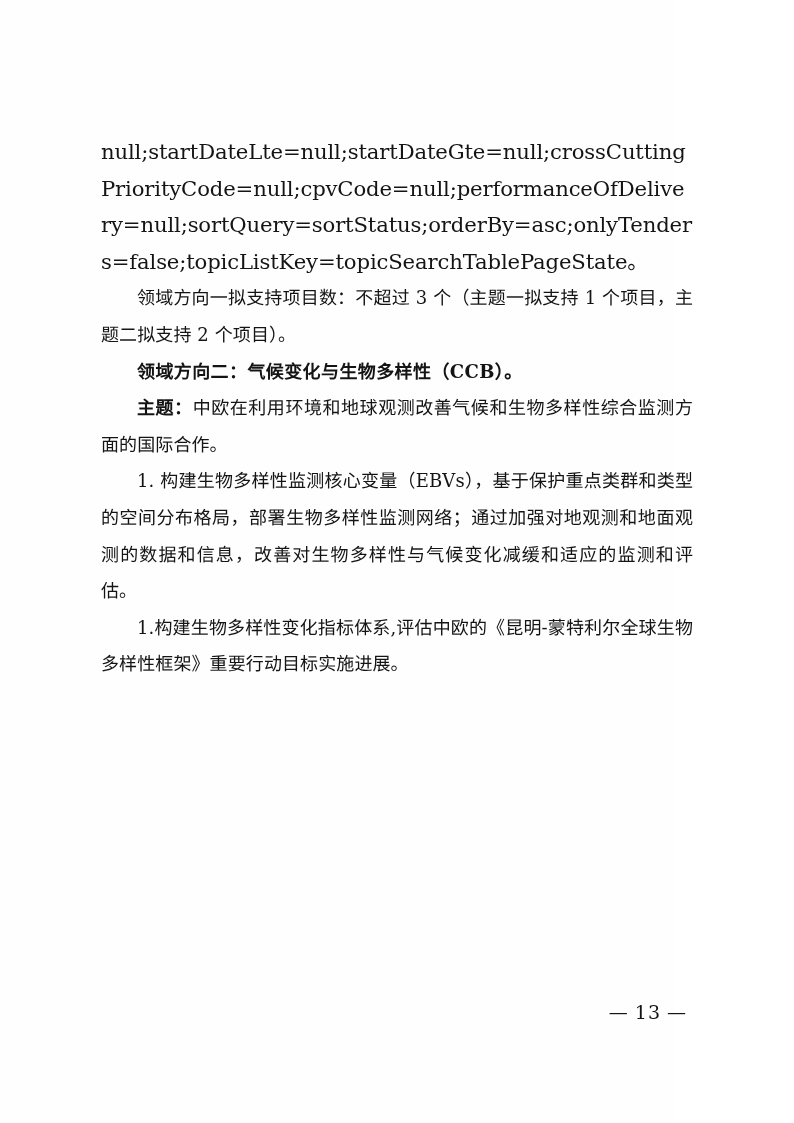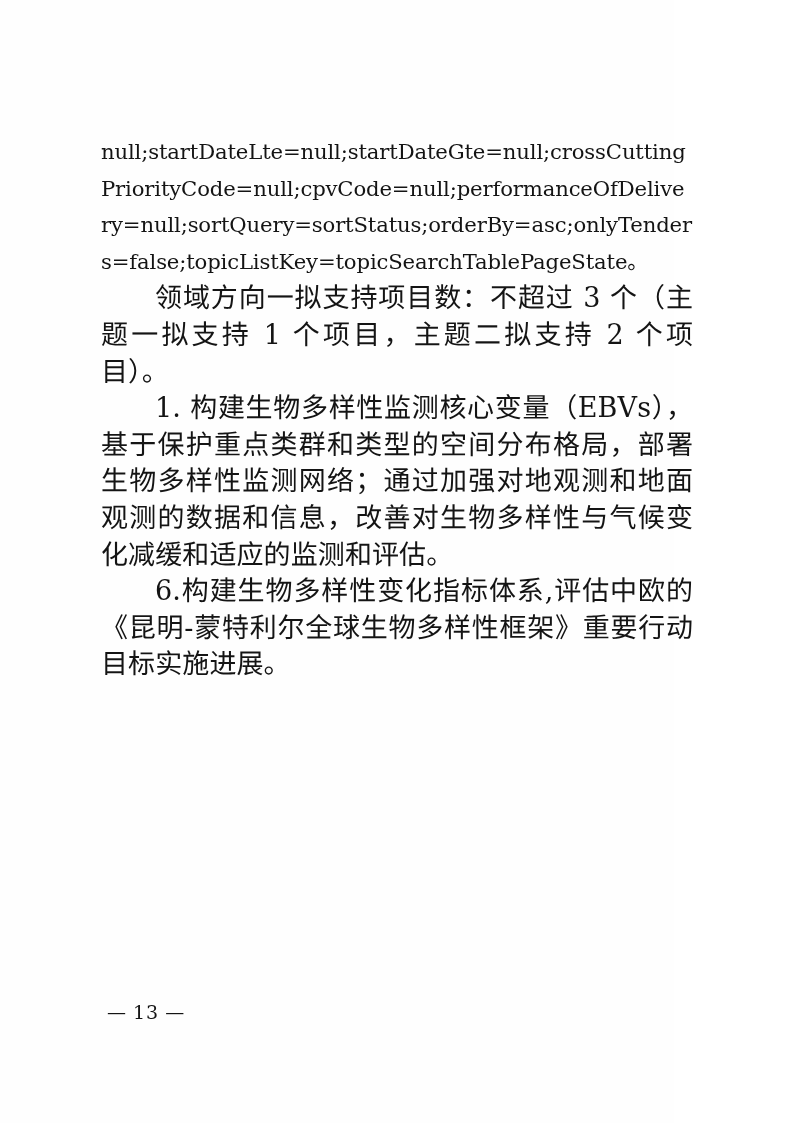--- a/index.html
+++ b/index.html
@@ -31,21 +31,21 @@
   .content {
     position: absolute;
     left: 101px;
     top: 134px;
     width: 592px;
   }
 
   
   .para {
     margin: 0;
-    font-size: 27px;
+    font-size: 18px;
     line-height: 36.6px;
     text-align: justify;
     text-justify: inter-ideograph;
     letter-spacing: 0.1px;
     color: #141414;
     word-break: break-all;
     font-family: "DejaVu Serif", "Liberation Serif", serif;
   }
 
   
@@ -70,21 +70,21 @@
 
   .lead {
     font-weight: bold;
   }
 
   .footer {
     position: absolute;
     left: 101px;
     top: 1000px;
     width: 592px;
-    text-align: left;
+    text-align: right;
     font-size: 19px;
     line-height: 24px;
     color: #141414;
     font-family: "DejaVu Serif", "Liberation Serif", serif;
     letter-spacing: 1px;
   }
 
   .footer .pg-dash {
     padding: 0 6px;
   }
@@ -94,26 +94,28 @@
 
 <div class="page">
 
   <div class="content">
 
     <p class="para para-code">null;startDateLte=null;startDateGte=null;crossCuttingPriorityCode=null;cpvCode=null;performanceOfDelivery=null;sortQuery=sortStatus;orderBy=asc;onlyTenders=false;topicListKey=topicSearchTablePageState。</p>
 
     <p class="para indent">领域方向一拟支持项目数：不超过 3 个（主题一拟支持 1 个项目，主题二拟支持 2 个项目）。</p>
 
 
+    <p class="para para-heading">领域方向二：气候变化与生物多样性（CCB）。</p>
 
+    <p class="para indent"><span class="lead">主题：</span><span>中欧在利用环境和地球观测改善气候和生物多样性综合监测方面的国际合作。</span></p>
 
     <p class="para indent">1. 构建生物多样性监测核心变量（EBVs），基于保护重点类群和类型的空间分布格局，部署生物多样性监测网络；通过加强对地观测和地面观测的数据和信息，改善对生物多样性与气候变化减缓和适应的监测和评估。</p>
 
 
-    <p class="para indent">6.构建生物多样性变化指标体系,评估中欧的《昆明-蒙特利尔全球生物多样性框架》重要行动目标实施进展。</p>
+    <p class="para indent">1.构建生物多样性变化指标体系,评估中欧的《昆明-蒙特利尔全球生物多样性框架》重要行动目标实施进展。</p>
 
 
   </div>
 
   <div class="footer">
     <span class="pg-dash">—</span><span>13</span><span class="pg-dash">—</span>
   </div>
 
 </div>
 

